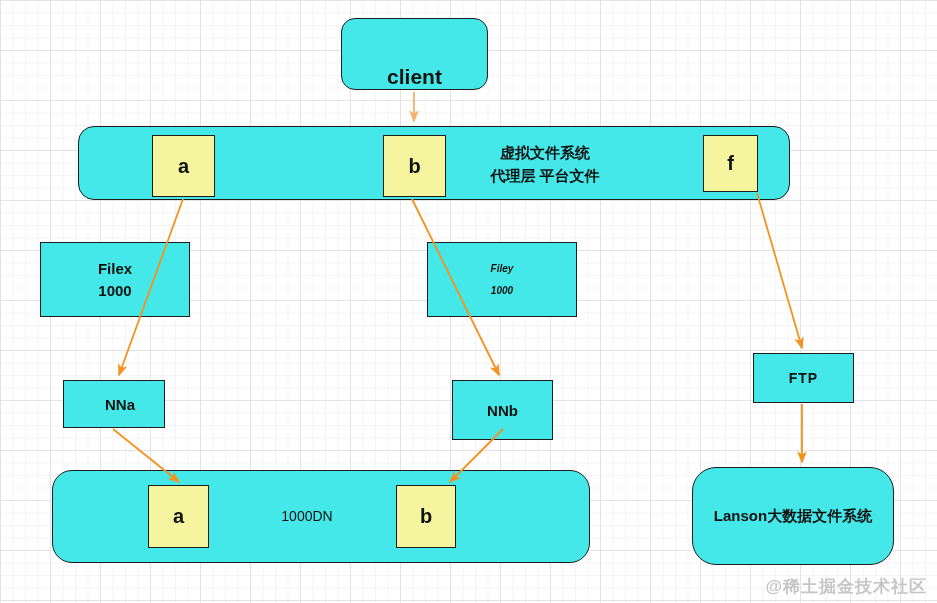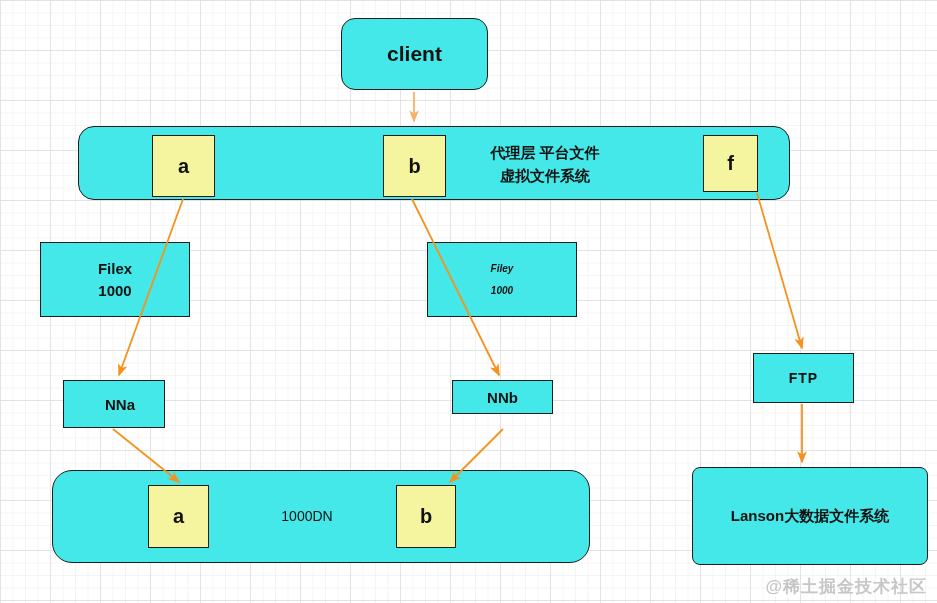--- a/index.html
+++ b/index.html
@@ -19,40 +19,40 @@
     background:#44e8e8;border:1.6px solid #1d1d1d;
     display:flex;align-items:center;justify-content:center;
     text-align:center;color:#111;font-weight:bold;
   }
   .slot{
     position:absolute;box-sizing:border-box;
     background:#f5f5a0;border:1.6px solid #1d1d1d;
     display:flex;align-items:center;justify-content:center;
     color:#111;font-weight:bold;font-size:20px;
   }
-  .client{left:341px;top:18px;width:147px;height:72px;border-radius:14px;font-size:21px;}
+  .client{left:341px;top:18px;width:147px;height:72px;border-radius:14px;font-size:21px;align-items:flex-end;}
   .vfs-bar{left:78px;top:126px;width:712px;height:74px;border-radius:16px;}
   .vfs-slot-a{left:152px;top:135px;width:63px;height:62px;}
   .vfs-slot-b{left:383px;top:135px;width:63px;height:62px;}
   .vfs-slot-f{left:703px;top:135px;width:55px;height:57px;}
   .vfs-label{
     position:absolute;left:455px;top:141px;width:180px;
     font-size:15px;font-weight:bold;color:#111;line-height:23px;text-align:center;
   }
   .filex{left:40px;top:242px;width:150px;height:75px;font-size:15px;line-height:22px;}
   .filey{left:427px;top:242px;width:150px;height:75px;font-size:10px;line-height:22px;font-style:italic;}
   .nna{left:63px;top:380px;width:102px;height:48px;font-size:15px;padding-left:12px;}
-  .nnb{left:452px;top:380px;width:101px;height:34px;font-size:15px;}
+  .nnb{left:452px;top:380px;width:101px;height:60px;font-size:15px;}
   .dn-box{left:52px;top:470px;width:538px;height:93px;border-radius:20px;}
   .dn-slot-a{left:148px;top:485px;width:61px;height:63px;}
   .dn-slot-b{left:396px;top:485px;width:60px;height:63px;}
   .dn-label{position:absolute;left:227px;top:508px;width:160px;text-align:center;
     font-size:14px;font-weight:normal;color:#111;}
   .ftp{left:753px;top:353px;width:101px;height:50px;font-size:14px;letter-spacing:1px;}
-  .lanson{left:692px;top:467px;width:236px;height:98px;border-radius:8px;font-size:15px;}
+  .lanson{left:692px;top:467px;width:202px;height:98px;border-radius:24px;font-size:15px;}
   .watermark{
     position:absolute;right:10px;bottom:5px;
     font-size:17px;color:#c6c6c6;font-weight:bold;letter-spacing:1px;
   }
   .edge-layer{
     position:absolute;left:0;top:0;width:937px;height:603px;
     z-index:5;pointer-events:none;
   }
 </style>
 </head>
@@ -68,22 +68,22 @@
   <div class="slot vfs-slot-a">
     <span>a</span>
   </div>
   <div class="slot vfs-slot-b">
     <span>b</span>
   </div>
   <div class="slot vfs-slot-f">
     <span>f</span>
   </div>
   <div class="vfs-label">
+    <div>虚拟文件系统</div>
     <div>代理层  平台文件</div>
-    <div>虚拟文件系统</div>
   </div>
 
   <div class="node filex">
     <div>
       <div>Filex</div>
       <div>1000</div>
     </div>
   </div>
   <div class="node filey">
     <div>

